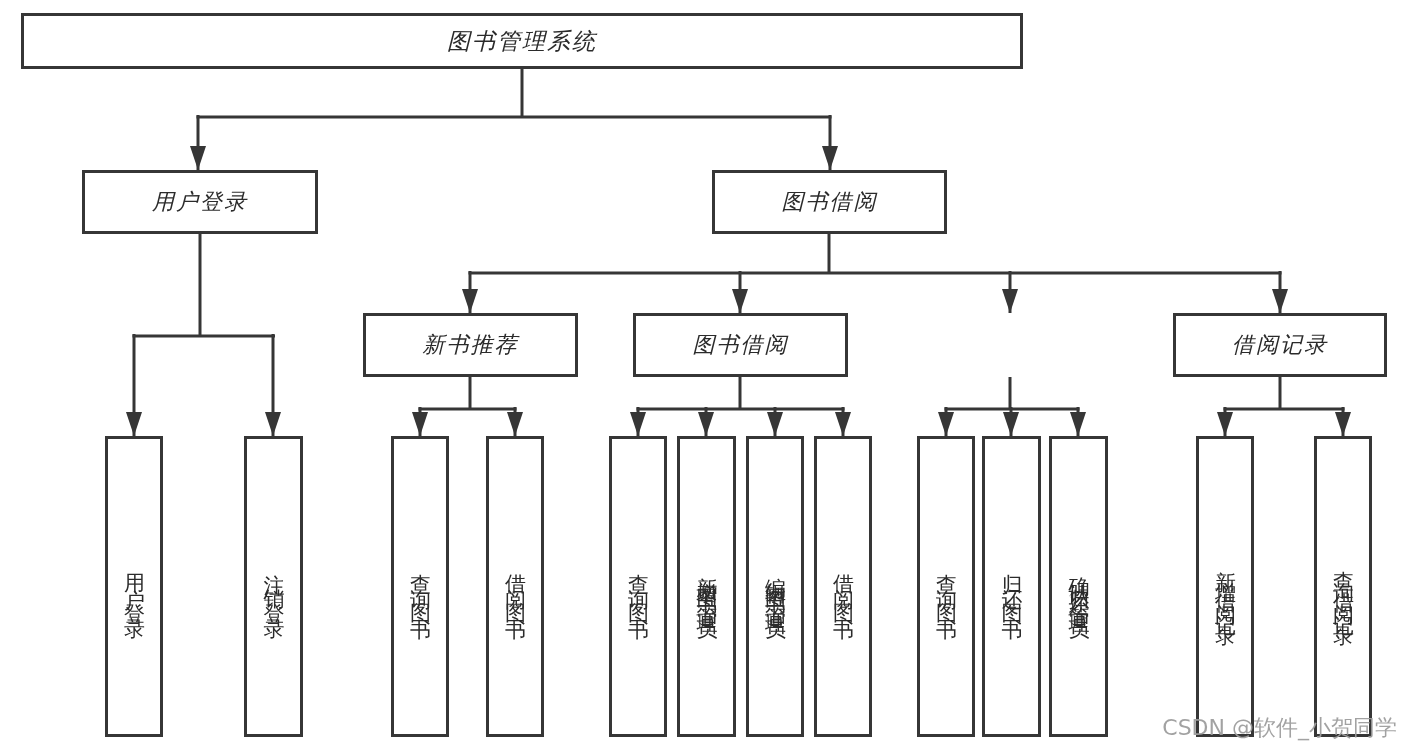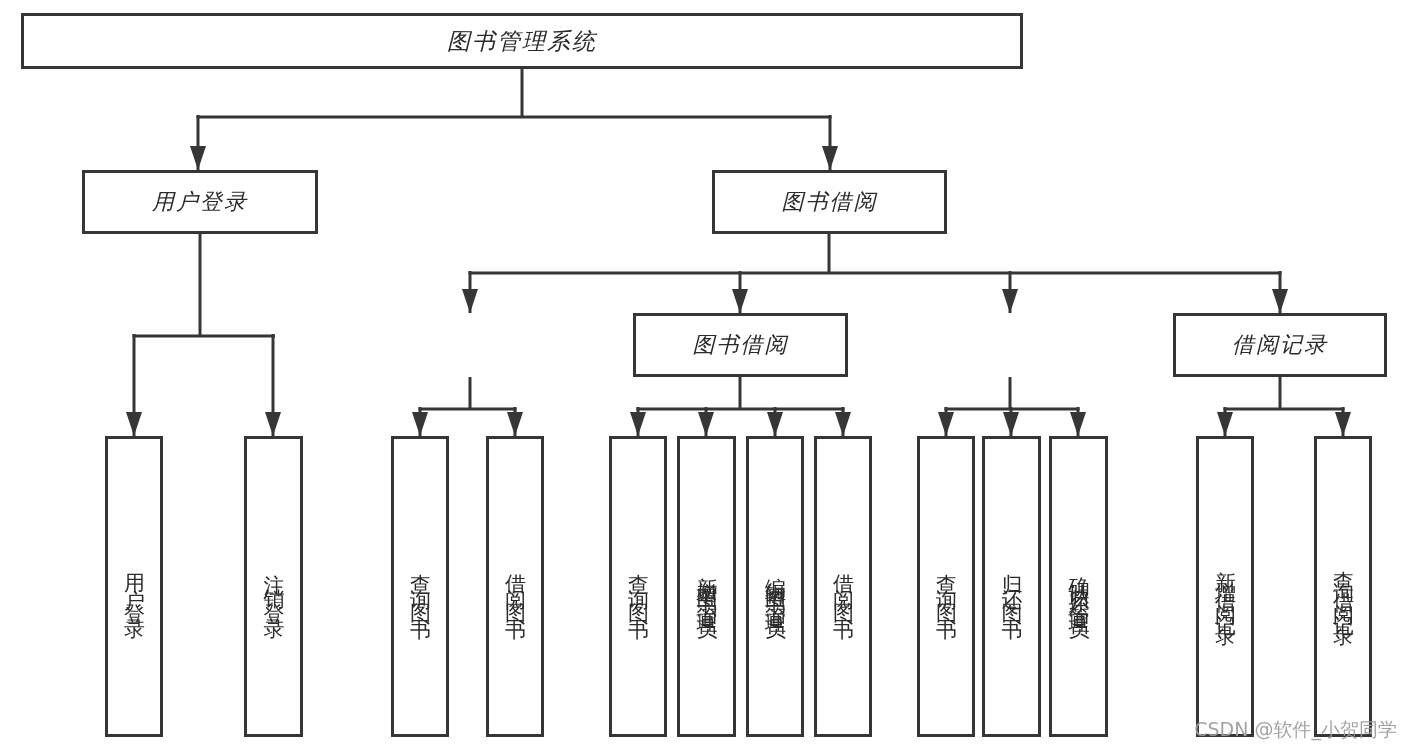--- a/index.html
+++ b/index.html
@@ -44,21 +44,21 @@
   #connectors {
     position: absolute;
     left: 0; top: 0;
     z-index: 1;
   }
   #connectors line { stroke: #363636; stroke-width: 3; }
   .watermark {
     position: absolute;
     right: 8px;
     bottom: 4px;
-    font-size: 19px;
+    font-size: 22px;
     color: #9e9e9e;
     opacity: 0.95;
     z-index: 3;
     white-space: nowrap;
   }
 </style>
 </head>
 <body>
 
 <div id="stage">
@@ -130,20 +130,23 @@
   </div>
 
   <div class="box" style="left:82px; top:170px; width:236px; height:64px;">
     <span class="hlabel">用户登录</span>
   </div>
 
   <div class="box" style="left:712px; top:170px; width:235px; height:64px;">
     <span class="hlabel">图书借阅</span>
   </div>
 
+  <div class="box" style="left:363px; top:313px; width:215px; height:64px;">
+    <span class="hlabel">新书推荐</span>
+  </div>
 
   <div class="box" style="left:633px; top:313px; width:215px; height:64px;">
     <span class="hlabel">图书借阅</span>
   </div>
 
 
   <div class="box" style="left:1173px; top:313px; width:214px; height:64px;justify-content:center;">
     <span class="hlabel">借阅记录</span>
   </div>
 

